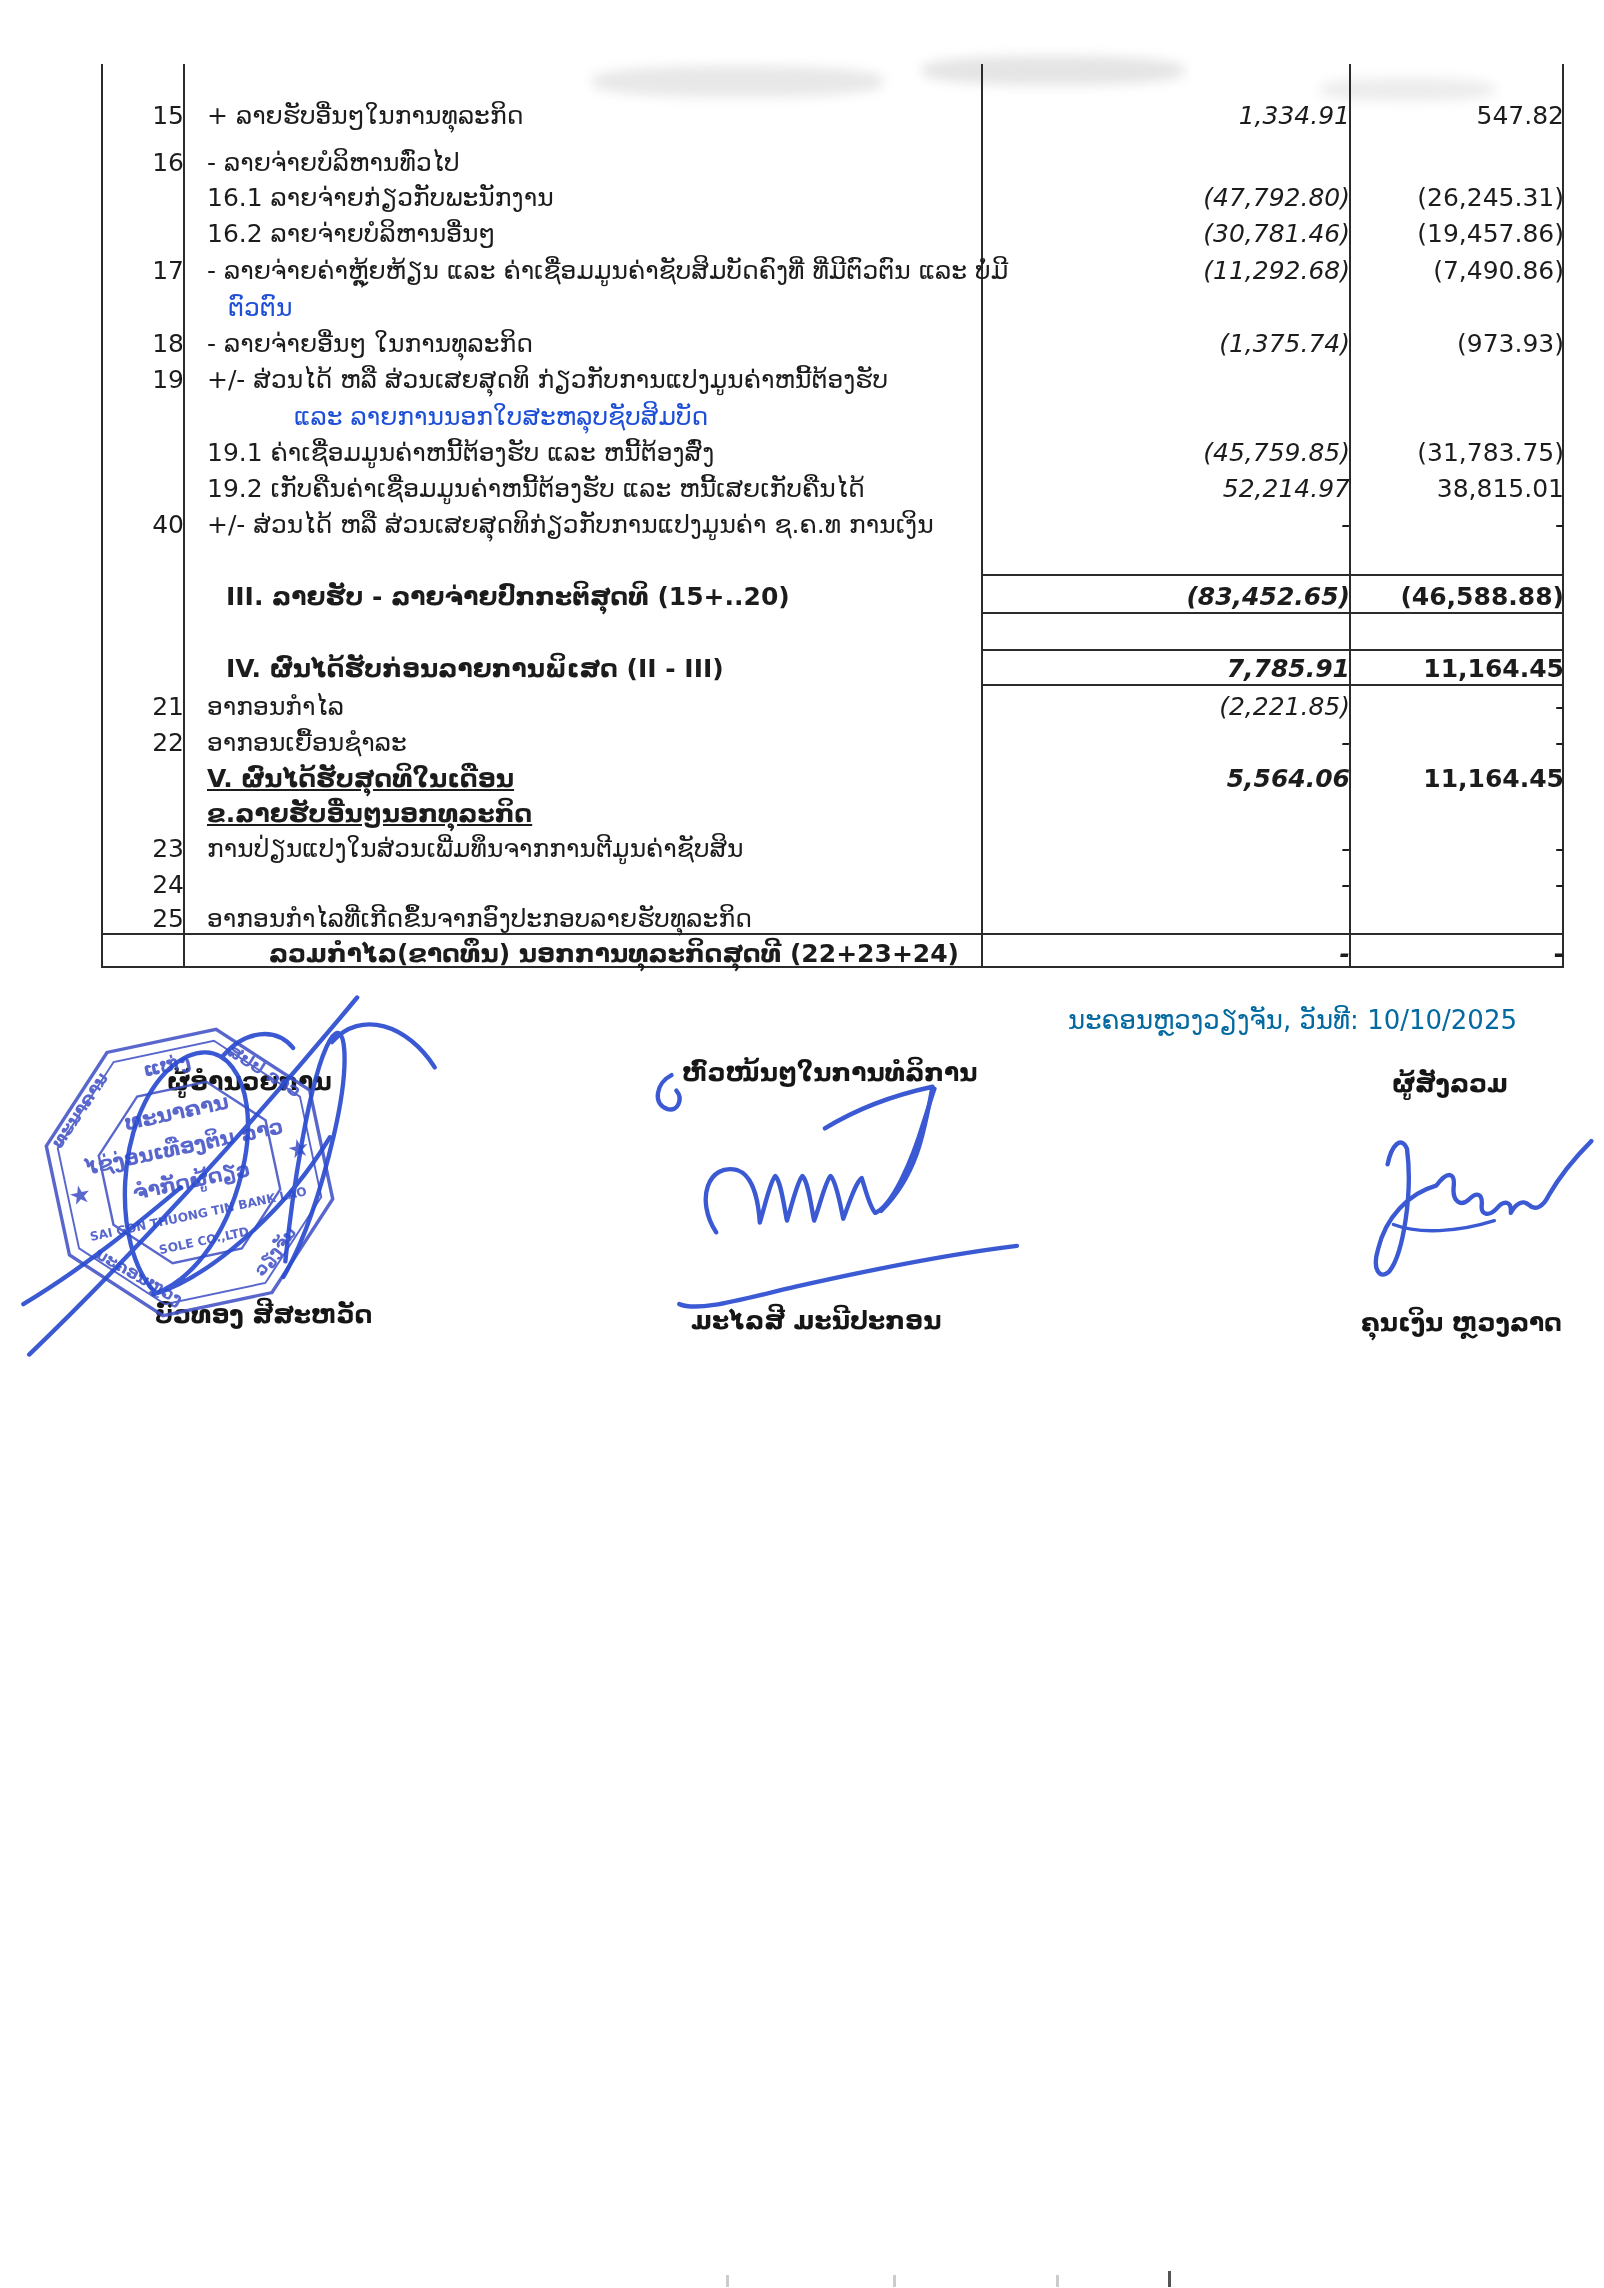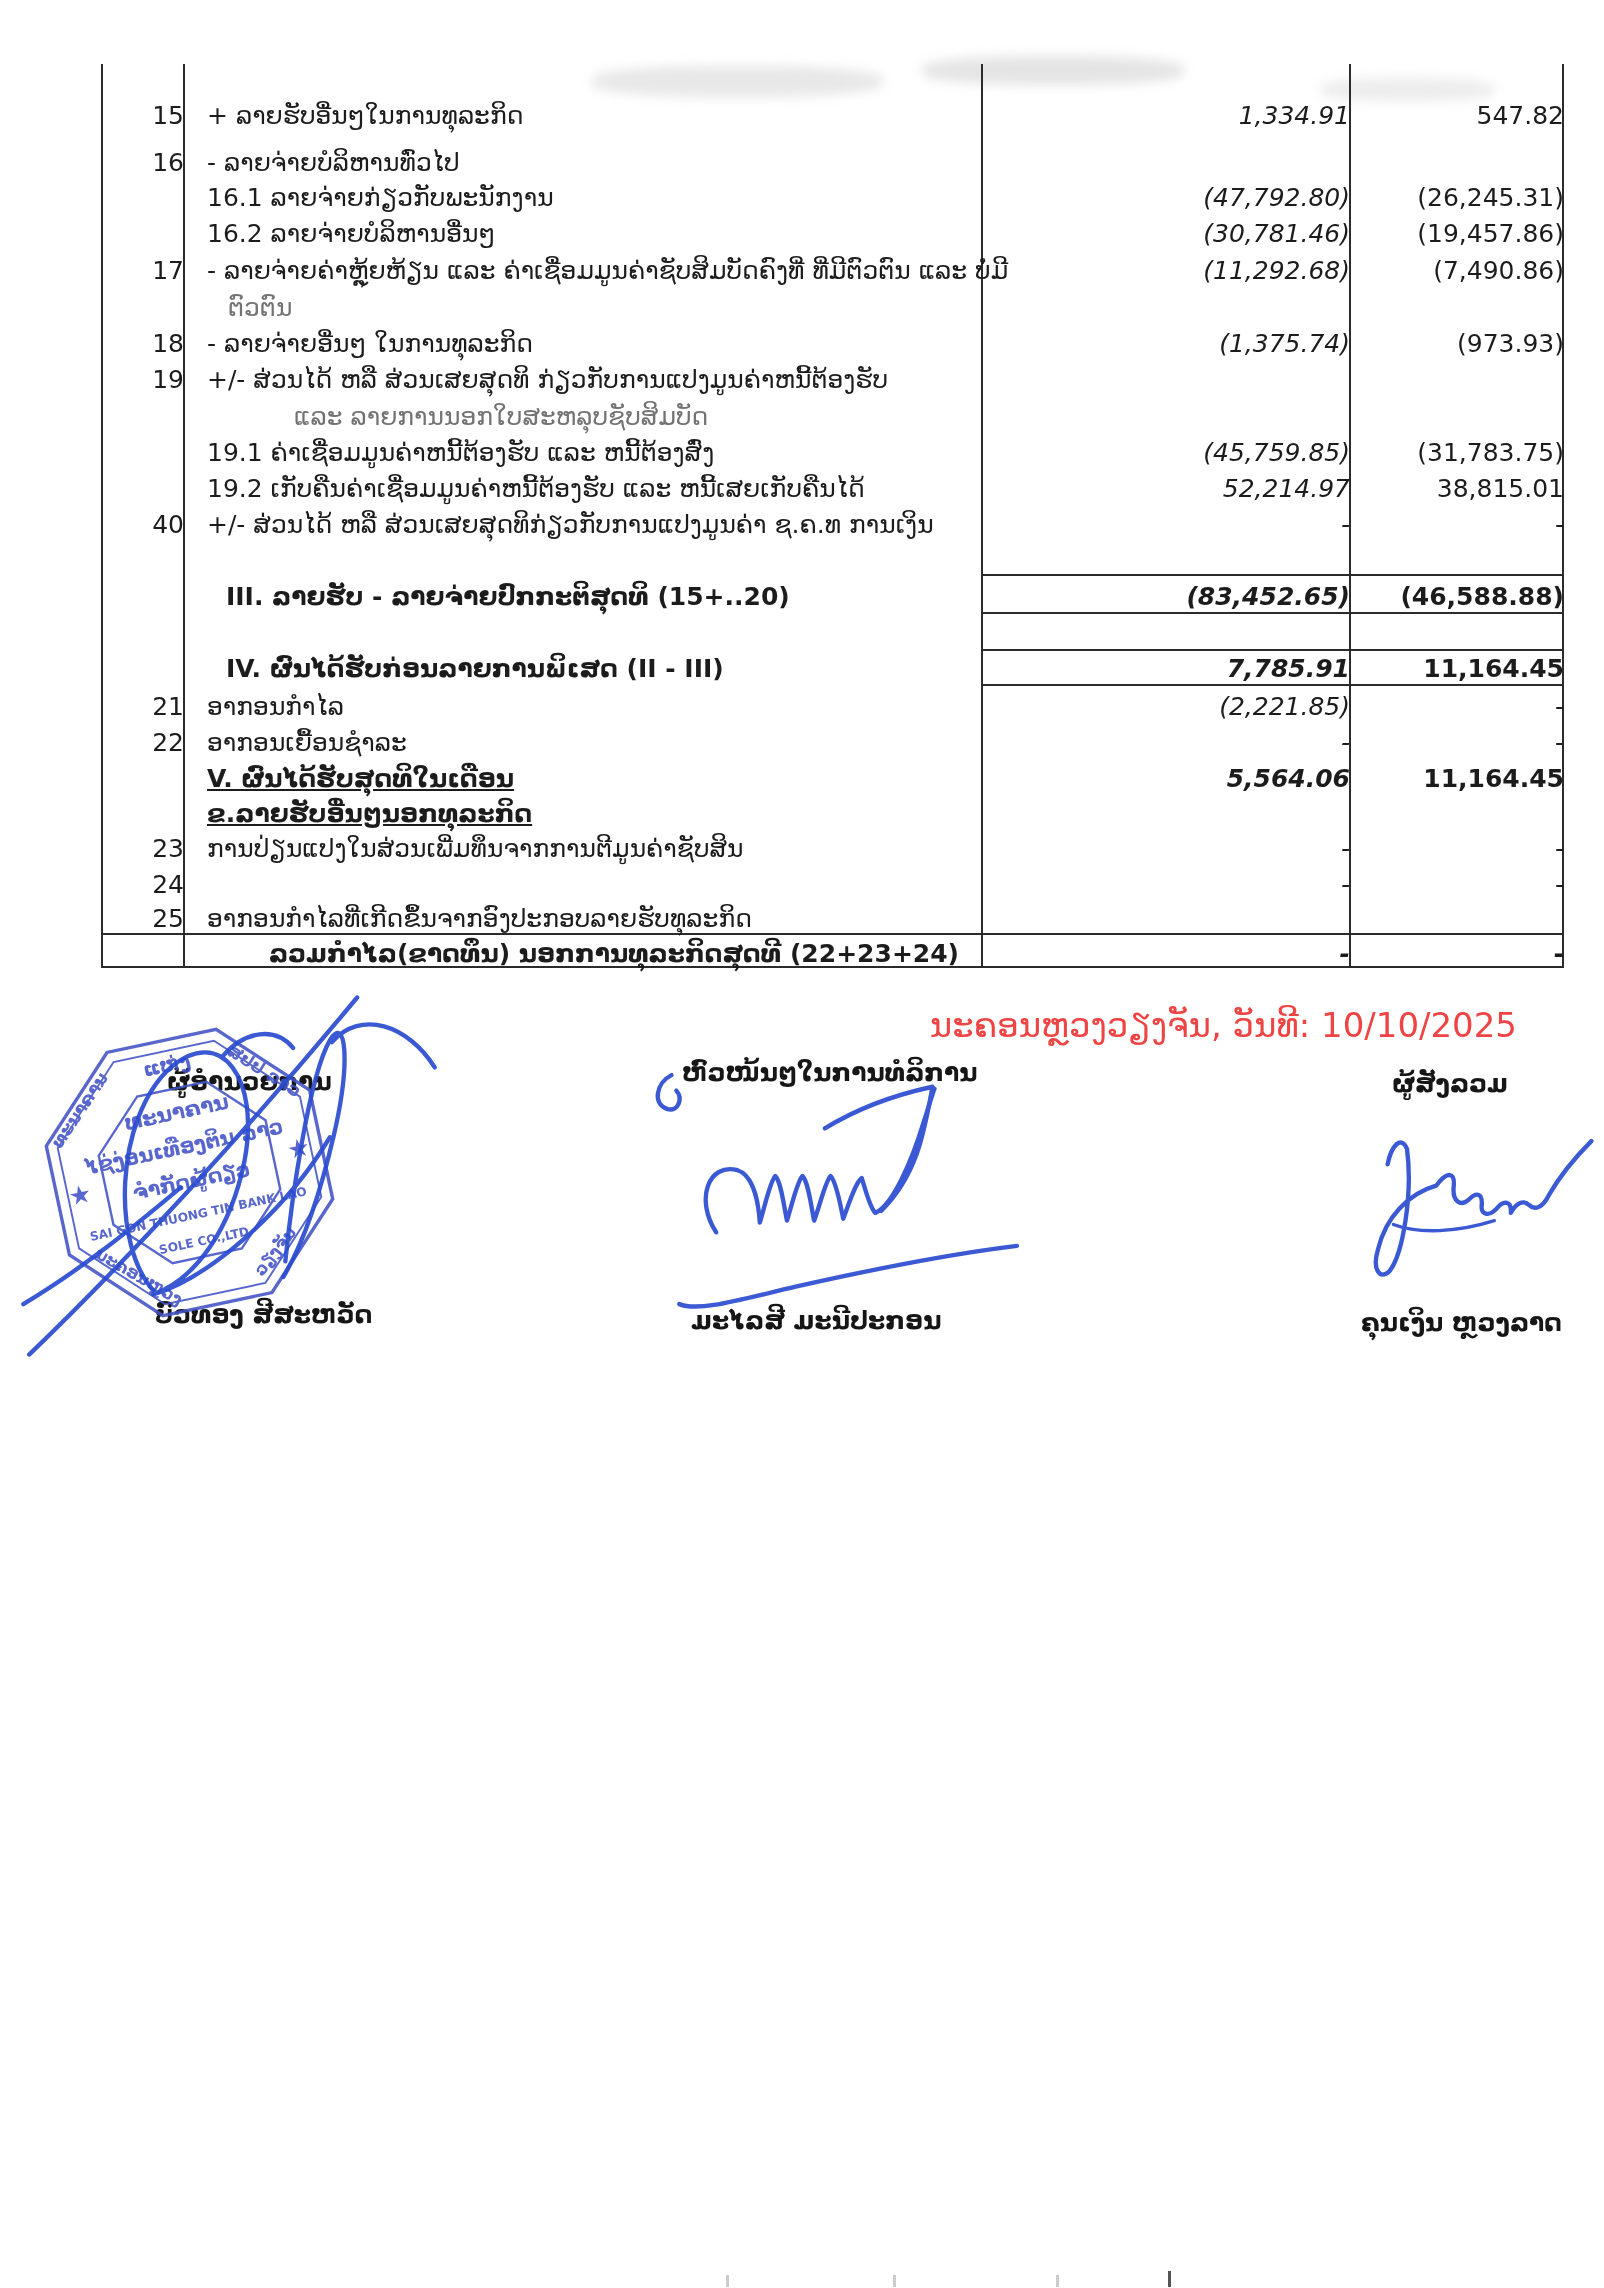--- a/index.html
+++ b/index.html
@@ -8,29 +8,29 @@
   
   .vline{position:absolute;width:1.9px;background:#2b2b2b;}
   .hline{position:absolute;height:1.9px;background:#2b2b2b;}
   
   .trow{position:absolute;left:0;width:1605px;height:37px;margin-left:13px;}
   .c{position:absolute;top:0;font-size:25px;line-height:33px;white-space:nowrap;color:#1c1c1c;}
   .num{left:101px;width:70px;text-align:right;}
   .lbl{left:194px;width:776px;}
   .v1{left:986px;width:351px;text-align:right;font-style:italic;}
   .v2{left:1354px;width:197px;text-align:right;}
-  .lbl2{position:absolute;font-size:25px;line-height:33px;white-space:nowrap;color:#737373;}
+  .lbl2{position:absolute;font-size:25px;line-height:33px;white-space:nowrap;color:#1d4ed8;}
   .bold .c{font-weight:700;}
   .u .lbl{text-decoration:underline;}
   .indent .lbl{left:213px;}
   .center .lbl{left:213px;width:776px;text-align:center;font-weight:700;}
   .dash{padding-right:29px;}
   
   .sig-text{position:absolute;font-size:25px;font-weight:700;white-space:nowrap;color:#161616;}
-  .date-line{position:absolute;top:1005px;right:88px;font-size:34px;white-space:nowrap;color:#ef4444;}
+  .date-line{position:absolute;top:1005px;right:88px;font-size:26px;white-space:nowrap;color:#0369a1;}
   
   .smudge{position:absolute;background:#bdbdbd;filter:blur(5.8px);border-radius:40%;}
   .tick{position:absolute;width:2.9px;height:11.6px;background:#9a9a9a;}
   svg{position:absolute;left:0;top:0;pointer-events:none;}
   .stamp-svg{opacity:.88;}
 </style>
 </head>
 <body>
 
 <div class="page">

